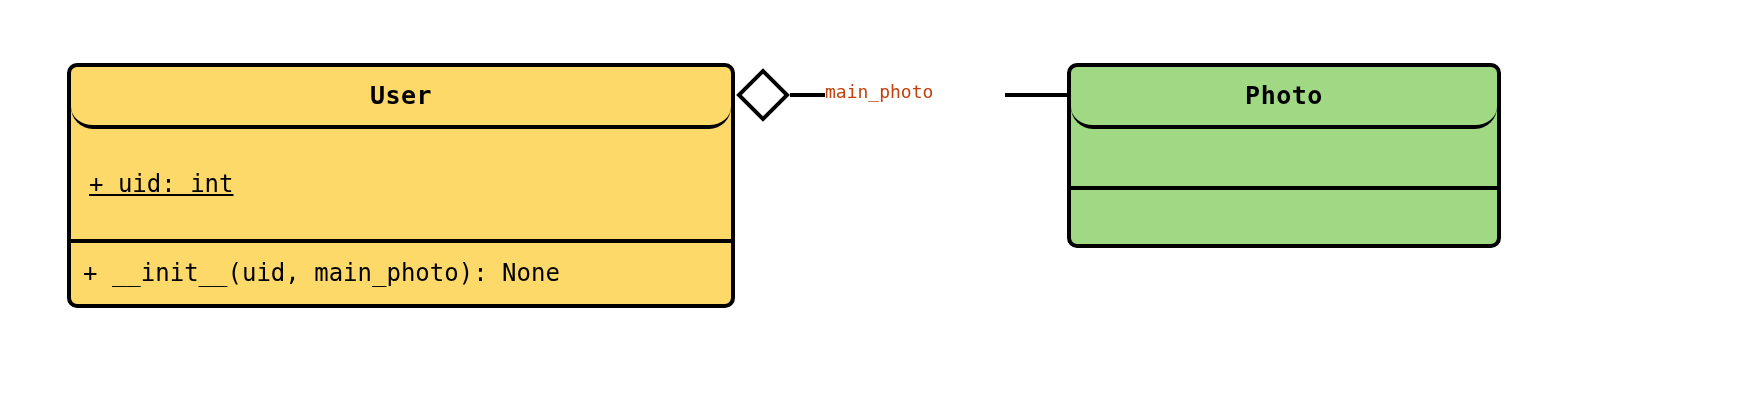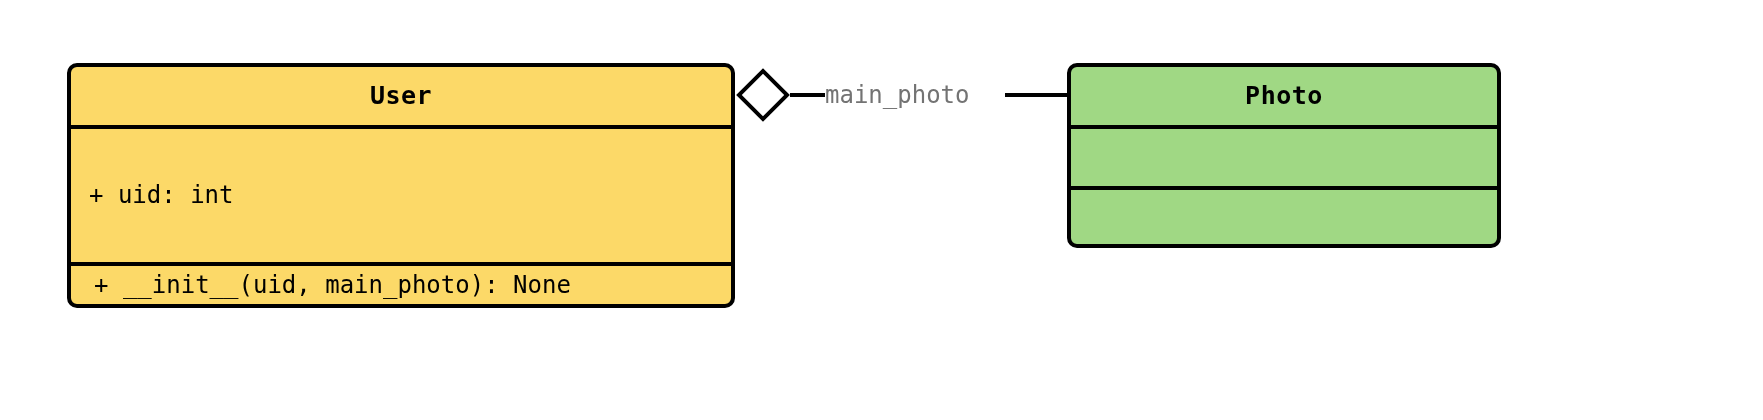--- a/index.html
+++ b/index.html
@@ -32,56 +32,57 @@
   .uml-compartment {
     box-sizing: border-box;
     display: flex;
     flex-direction: column;
     justify-content: center;
   }
   .uml-title-bar {
     align-items: center;
     justify-content: center;
     border-bottom: 4px solid #000000;
+    border-radius: 22px;
   }
   .uml-title {
     font-weight: bold;
     font-size: 25px;
     letter-spacing: 0.5px;
     color: #000000;
     text-align: center;
     line-height: 1.1;
   }
   .uml-attrs {
     border-bottom: 4px solid #000000;
     padding: 0 18px;
   }
   .uml-methods {
-    padding: 0 23px;
+    padding: 0 12px;
   }
   .uml-row {
     font-size: 24px;
     color: #000000;
     line-height: 1.28;
     white-space: pre;
   }
   .uml-row .type-ref {
     font-weight: bold;
   }
 
   
   #class-user {
     left: 67px;
     top: 63px;
     width: 668px;
     height: 245px;
     background: #FCD968;
   }
   #class-user .uml-title-bar { height: 62px; }
-  #class-user .uml-attrs     { height: 137px; }
+  #class-user .uml-attrs     { height: 114px; text-decoration: underline; }
   #class-user .uml-methods   { flex: 1 1 auto; }
 
   #class-photo {
     left: 1067px;
     top: 63px;
     width: 434px;
     height: 185px;
     background: #A0D884;
   }
   #class-photo .uml-title-bar { height: 62px; }
@@ -112,22 +113,22 @@
     top: 93px;
     width: 35px;
   }
   #assoc-line-right {
     left: 1005px;
     top: 93px;
     width: 62px;
   }
   .assoc-label {
     position: absolute;
-    font-size: 24px;
-    color: #737373;
+    font-size: 18px;
+    color: #c2410c;
     white-space: nowrap;
     line-height: 1;
   }
   #assoc-label-main-photo {
     left: 825px;
     top: 83px;
   }
 </style>
 </head>
 <body>

